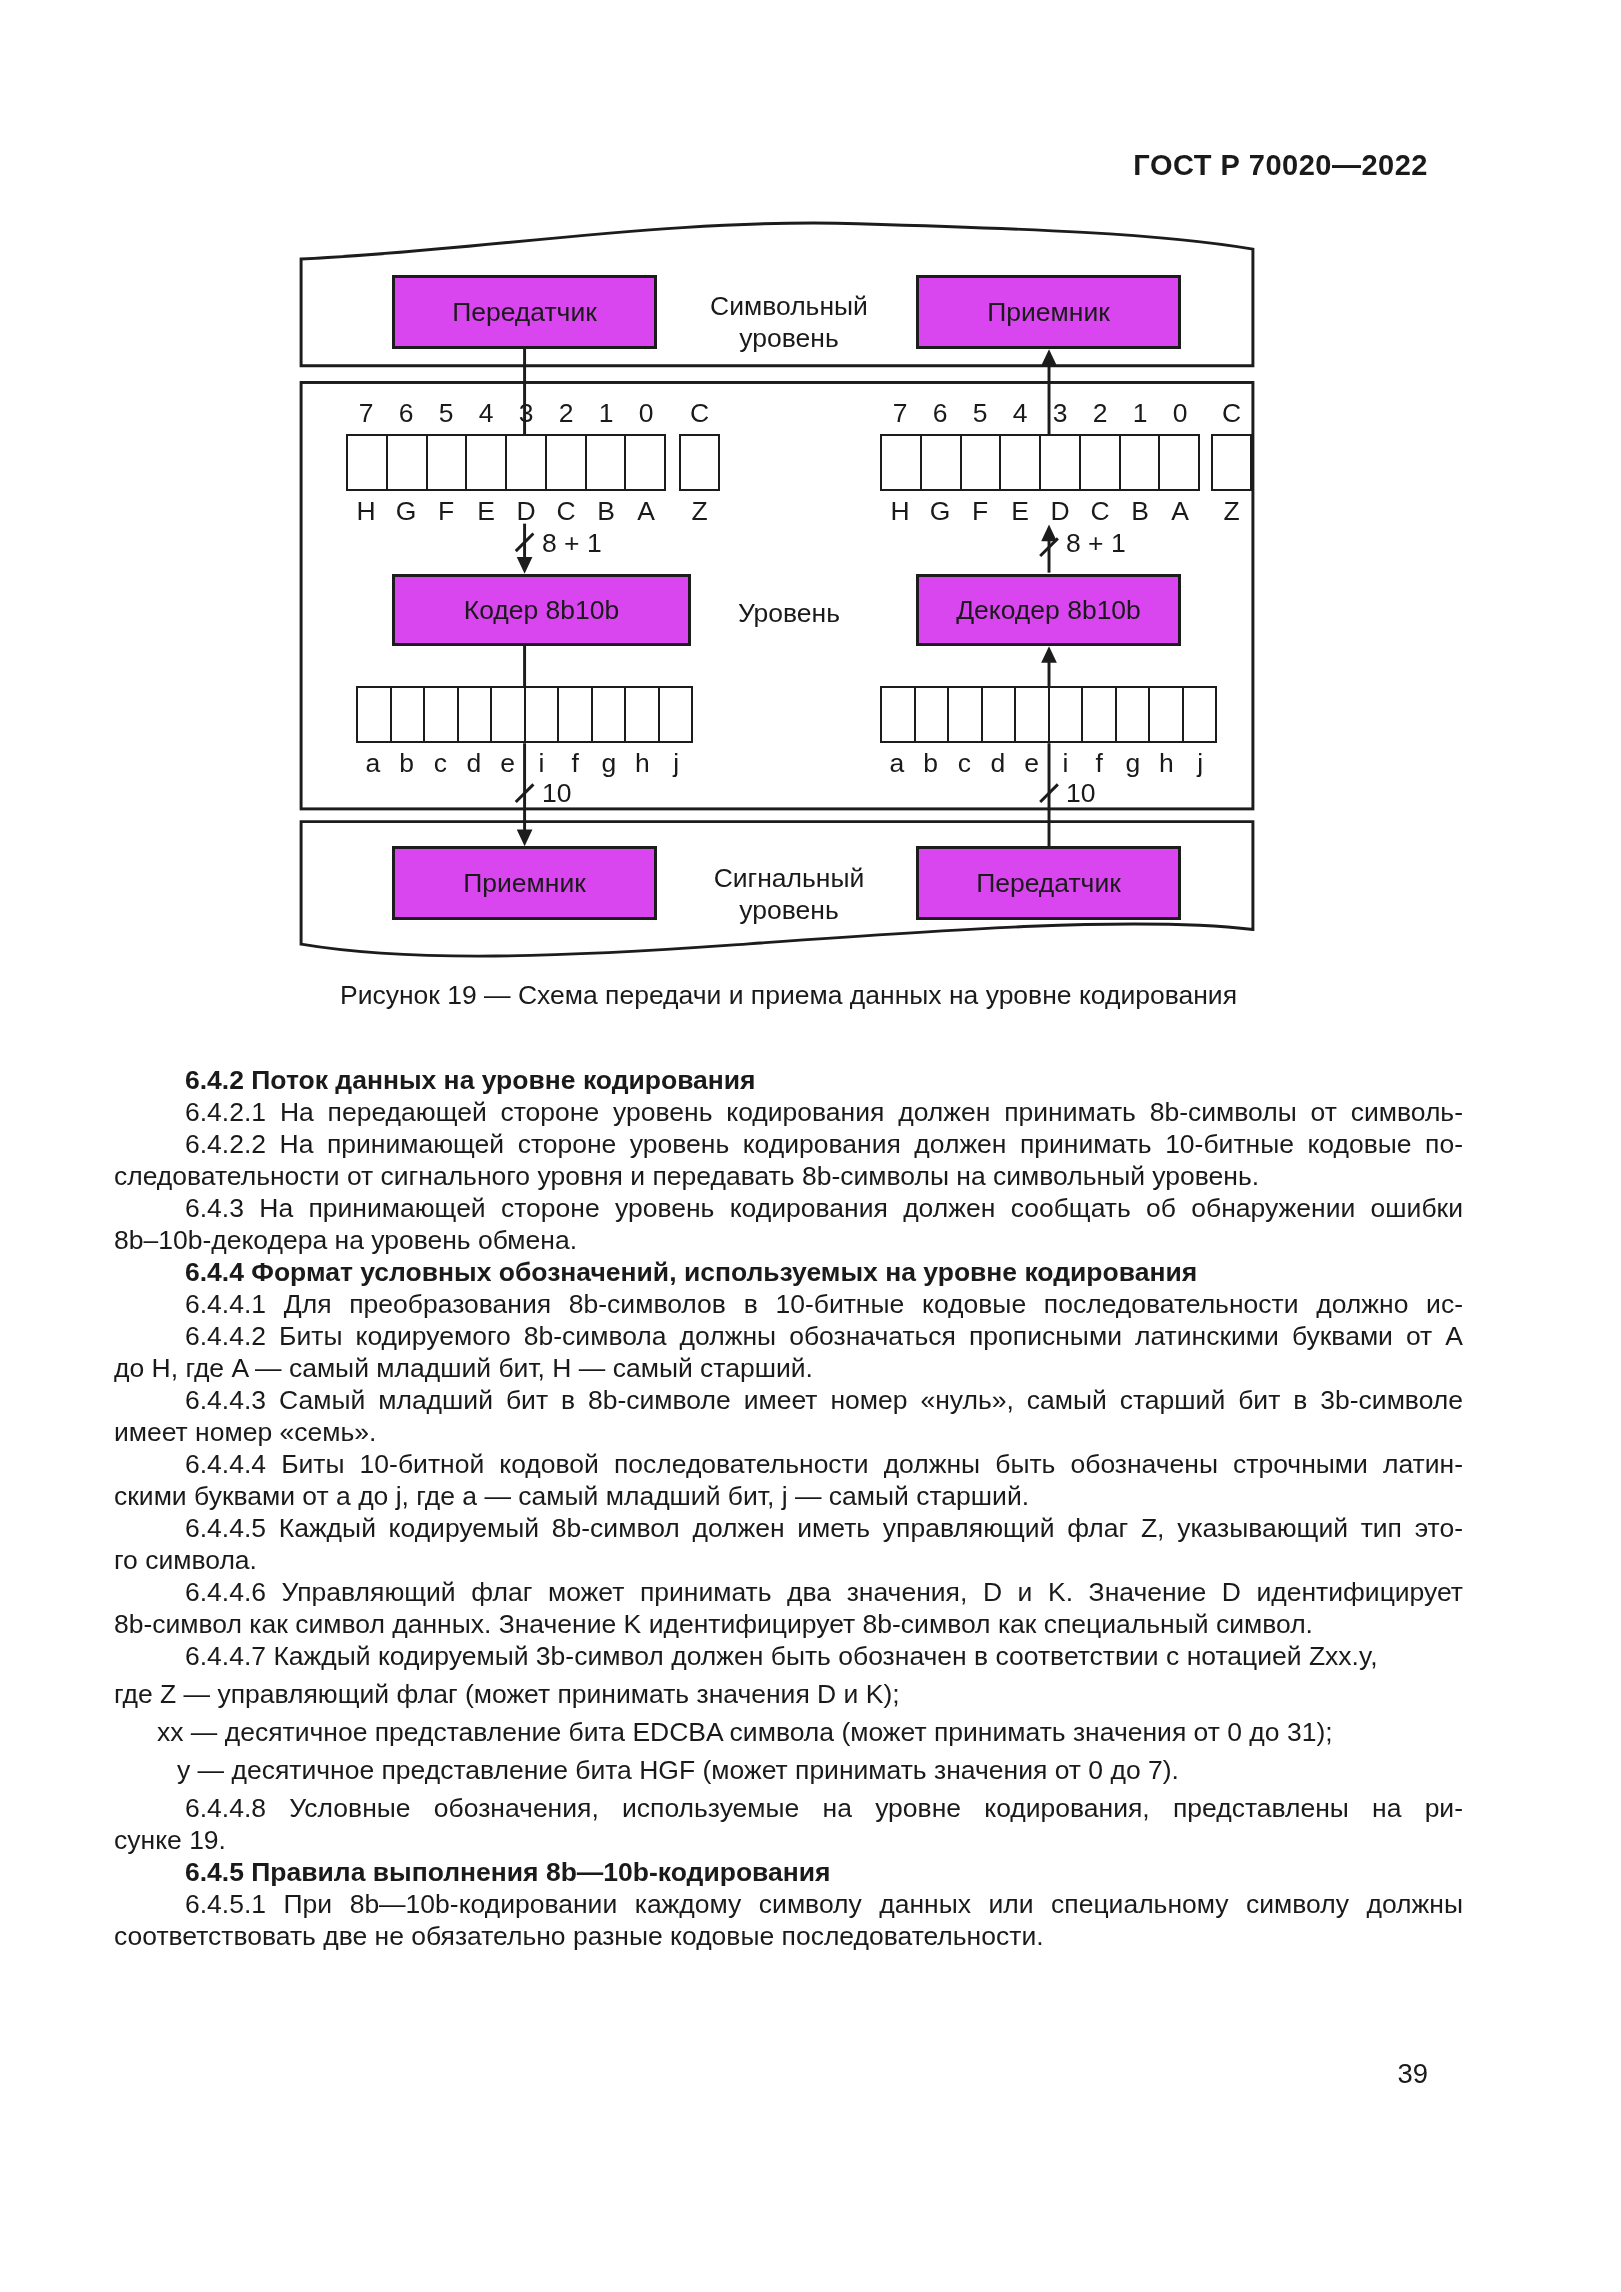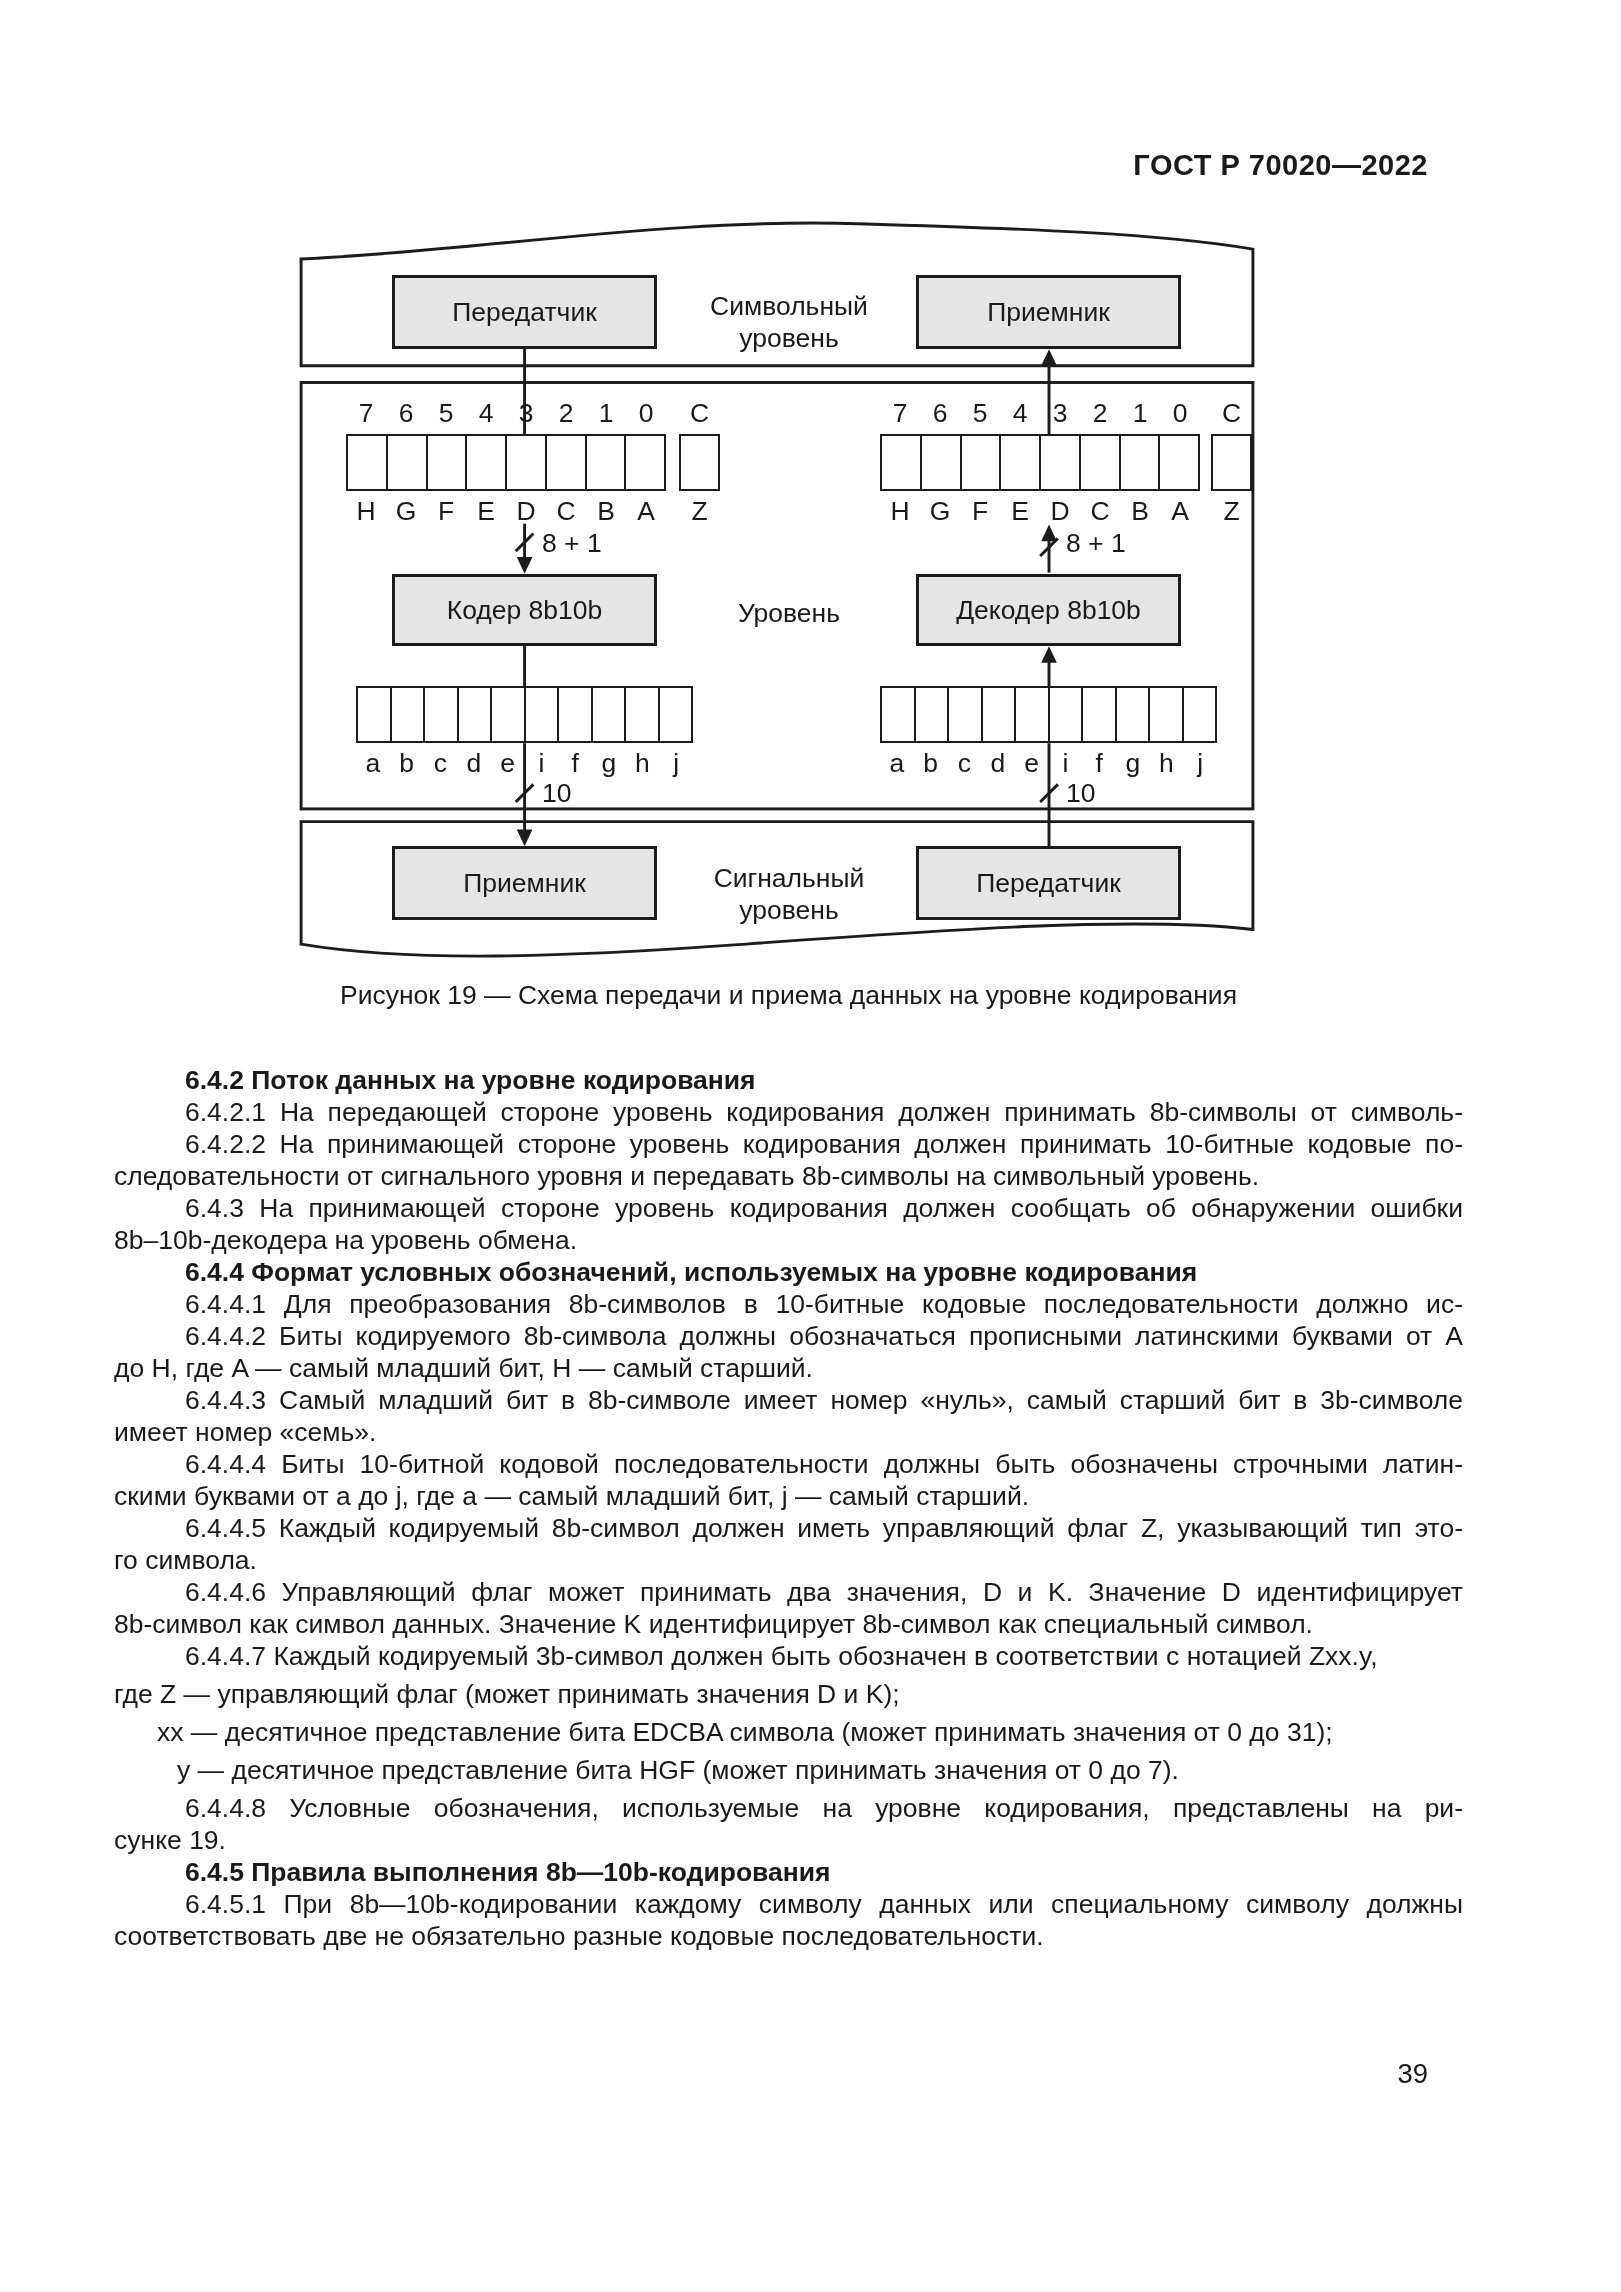--- a/index.html
+++ b/index.html
@@ -8,21 +8,21 @@
     font-family:"Liberation Sans", sans-serif;color:#1a1a1a;
     -webkit-font-smoothing:antialiased;overflow:hidden;
   }
   .abs{position:absolute;}
   
   #doc-header{left:114px;top:149px;width:1314px;text-align:right;
     font-weight:bold;font-size:29px;letter-spacing:0.5px;}
   
   #figure{left:299px;top:208px;width:956px;height:794px;}
   #figure svg{position:absolute;left:0;top:0;}
-  .box{position:absolute;border:3.9px solid #1c1c1c;background:#e5e5e5;box-sizing:border-box;
+  .box{position:absolute;border:3.9px solid #1c1c1c;background:#d946ef;box-sizing:border-box;
     display:flex;align-items:center;justify-content:center;font-size:26.5px;}
   .lvl-label{position:absolute;text-align:center;font-size:26.5px;line-height:32px;}
   .reg{position:absolute;display:flex;border:2.9px solid #1c1c1c;background:#fff;box-sizing:border-box;}
   .reg .cell{flex:1;border-right:2px solid #1c1c1c;}
   .reg .cell:last-child{border-right:none;}
   .cell-single{position:absolute;border:2.9px solid #1c1c1c;background:#fff;box-sizing:border-box;}
   .bitrow{position:absolute;display:flex;font-size:26.5px;}
   .bitrow span{flex:1;text-align:center;}
   .bus-label{position:absolute;font-size:26.5px;white-space:nowrap;}
   
@@ -158,21 +158,21 @@
       <span>B</span>
       <span>A</span>
     </div>
   <div class="bitrow" style="left:912px;top:288px;width:41px;">
     <span>Z</span>
   </div>
 
   <span class="bus-label" style="left:243px;top:320px;">8 + 1</span>
   <span class="bus-label" style="left:767px;top:320px;">8 + 1</span>
 
-  <div class="box" style="left:93px;top:366px;width:265px;height:72px;">
+  <div class="box" style="left:93px;top:366px;width:299px;height:72px;">
     <span>Кодер 8b10b</span>
   </div>
   <div class="lvl-label" style="left:330px;top:389px;width:320px;">
     <div>Уровень</div>
   </div>
   <div class="box" style="left:617px;top:366px;width:265px;height:72px;">
     <span>Декодер 8b10b</span>
   </div>
 
   <div class="reg" style="left:57px;top:478px;width:337px;height:57px;">

